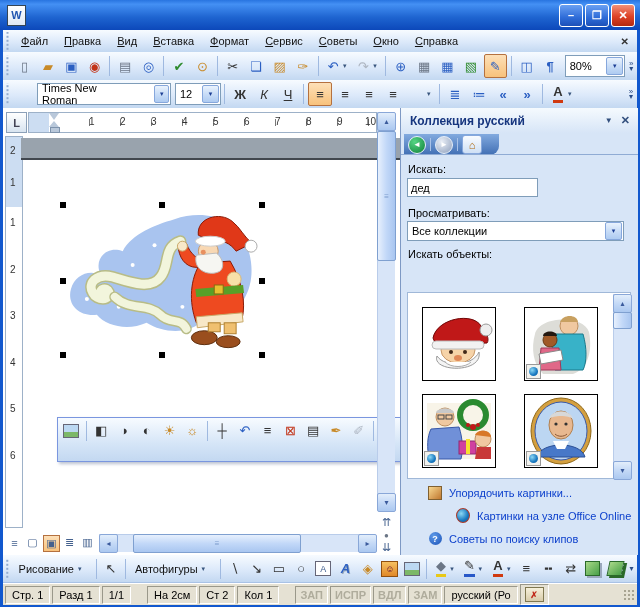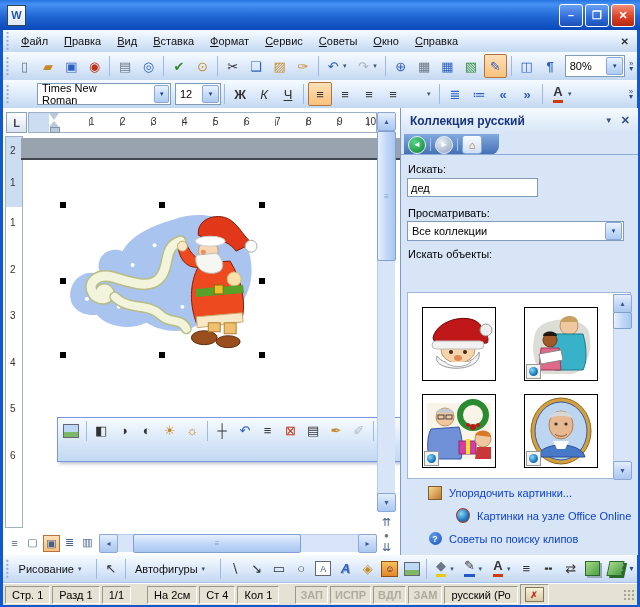--- a/index.html
+++ b/index.html
@@ -525,21 +525,21 @@
         <span>▾</span>
       </div>
   </div>
 
   <div id="statusbar" class="abs">
     <span class="st">Стр. 1</span>
     <span class="st">Разд 1</span>
     <span class="st">1/1</span>
     <span class="st-gap"></span>
     <span class="st">На 2см</span>
-    <span class="st">Ст 4</span>
+    <span class="st">Ст 2</span>
     <span class="st">Кол 1</span>
     <span class="st-gap"></span>
     <span class="st mode">ЗАП</span>
     <span class="st mode">ИСПР</span>
     <span class="st mode">ВДЛ</span>
     <span class="st mode">ЗАМ</span>
     <span class="st">русский (Ро</span>
     <span class="st" style="padding:2px 4px;">
       <span class="spellbook">✗</span>
     </span>

